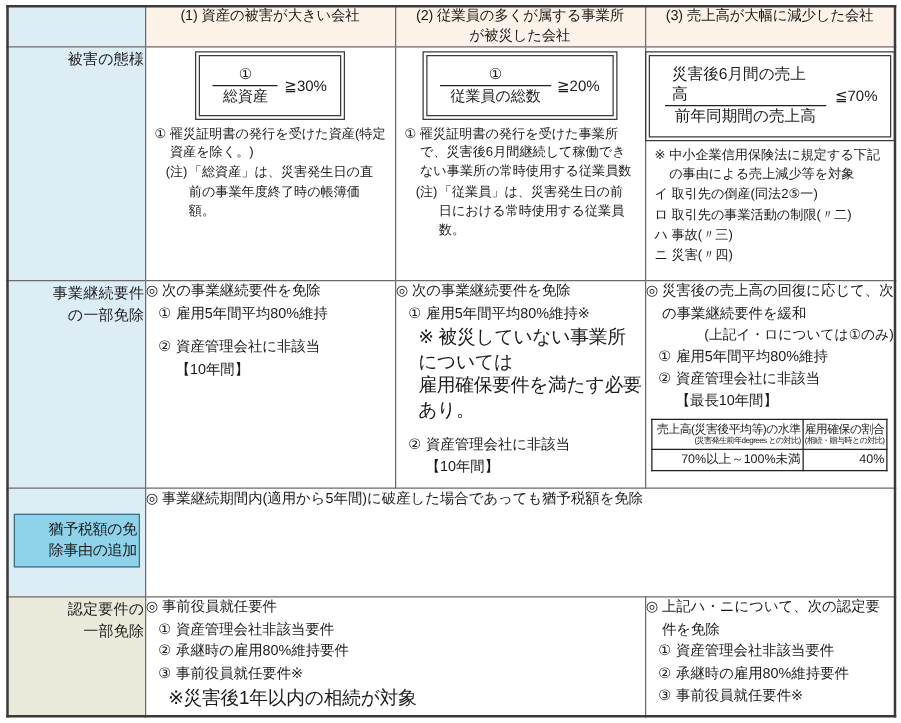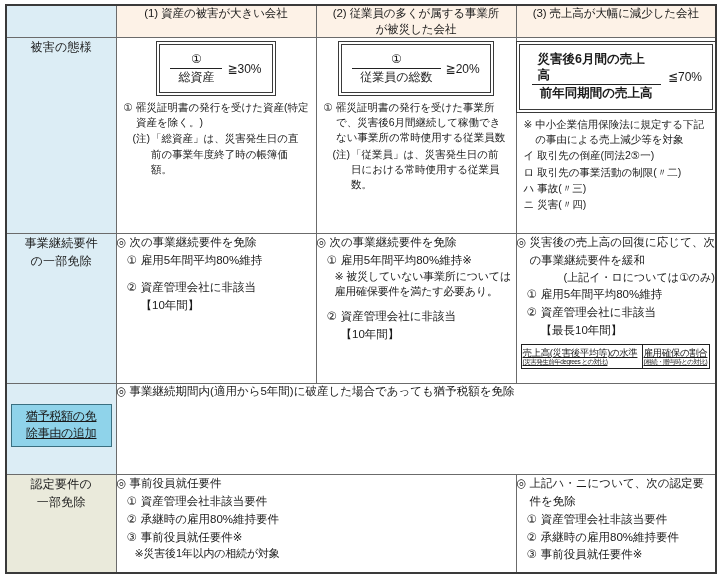--- a/index.html
+++ b/index.html
@@ -42,21 +42,21 @@
     line-height:1.35;
     padding:5px 4px;
     font-weight:normal;
     letter-spacing:-0.1px;
   }
   .hd-blank{background:#dcedf5;}
 
   
   .rl{
     background:#dcedf5;
-    text-align:center;
+    text-align:right;
     vertical-align:middle;
     font-size:12px;
     line-height:1.5;
     letter-spacing:0.2px;
   }
   .rl-beige{background:#eaeadb;}
   .rl-inner-hl{
     display:block;
     background:#8fd3ea;
     border:1px solid #3a6f80;
@@ -94,21 +94,21 @@
   .frac{
     display:inline-flex;
     flex-direction:column;
     align-items:center;
     font-size:12px;
     line-height:1.25;
   }
   .frac .num{padding:0 8px 1px 8px;}
   .frac .den{border-top:1.4px solid #222;padding:1px 8px 0 8px;}
   .fop{font-size:12px;white-space:nowrap;padding-left:1px;}
-  .fbox.wide .frac{font-size:12.5px;font-weight:bold;}
+  .fbox.wide .frac{font-size:12.5px;}
 
   
   .notes{
     font-size:10.5px;
     line-height:1.45;
     padding:3px 7px 4px 7px;
   }
   .nitem{
     display:flex;
     gap:3px;
@@ -125,42 +125,41 @@
   
   .mlist{font-size:11.5px;line-height:1.55;}
   .mhead{display:flex;gap:3px;}
   .mhead .bullet{flex:0 0 auto;}
   .mhead .mtext{flex:1 1 auto;}
   .mrow{display:flex;gap:4px;padding-left:10px;}
   .mrow .mnum{flex:0 0 auto;}
   .mrow .mtxt{flex:1 1 auto;}
   .spacer{height:10px;}
   .subnote{
-    font-size:11px;line-height:1.3;
+    font-size:15px;line-height:1.3;
     padding-left:18px;
     letter-spacing:-0.2px;
   }
   .paren{padding-left:12px;font-size:11px;text-align:right;}
   .bracket{padding-left:24px;}
 
   
   .itbl{
     border-collapse:collapse;
     width:182px;
     margin:4px 0 2px 4px;
     table-layout:fixed;
   }
   .itbl td,.itbl th{
     border:1px solid #1f1f1f;
-    text-align:left;
+    text-align:right;
     font-size:10px;
     padding:2px 1px;
     font-weight:normal;
     line-height:1.2;
-    text-decoration:underline;
   }
   .itbl th{font-size:9.5px;letter-spacing:-0.4px;}
   .itbl th .sub{display:block;font-size:6.5px;letter-spacing:-0.5px;line-height:1.2;}
   .itbl .c1{width:118px;}
   .itbl .c2{width:64px;}
 
   .full-cell{padding:7px 6px 6px 8px;font-size:11.5px;}
   .full-cell .mhead{align-items:baseline;}
 </style>
 </head>
@@ -335,28 +334,32 @@
                   <span>売上高(災害後平均等)の水準</span>
                   <span class="sub">(災害発生前年degrees との対比)</span>
                 </th>
                 <th class="c2">
                   <span>雇用確保の割合</span>
                   <span class="sub">(相続・贈与時との対比)</span>
                 </th>
               </tr>
             </thead>
             <tbody>
+              <tr>
+                <td>70%以上～100%未満</td>
+                <td>40%</td>
+              </tr>
             </tbody>
           </table>
         </div>
       </td>
     </tr>
 
     <tr>
-      <td class="rl" style="padding: 0px; white-space: pre-line; text-decoration: underline;">
+      <td class="rl" style="padding: 0px; white-space: pre-line;">
         <span class="rl-inner-hl" style="white-space:pre-line">猶予税額の免
 除事由の追加</span>
       </td>
       <td class="full-cell" colspan="3">
         <div class="mhead">
           <span class="bullet">◎</span>
           <span class="mtext">事業継続期間内(適用から5年間)に破産した場合であっても猶予税額を免除</span>
         </div>
       </td>
     </tr>

